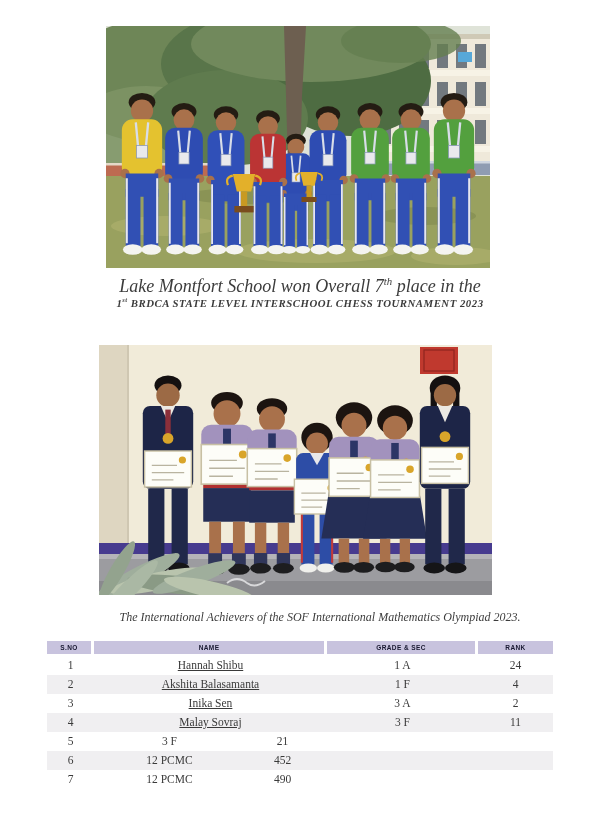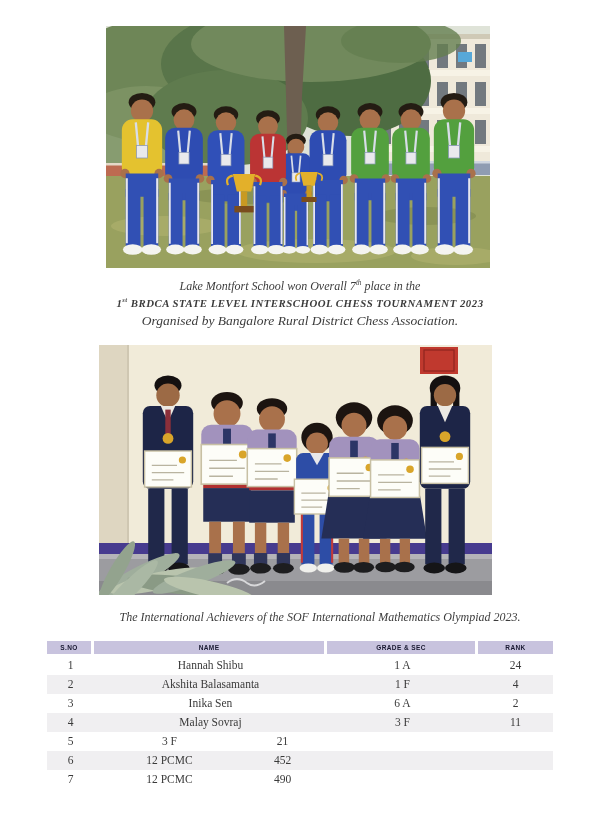--- a/index.html
+++ b/index.html
@@ -6,40 +6,40 @@
   .page{position:relative;width:600px;height:822px;background:#ffffff;overflow:hidden;
         font-family:"Liberation Serif", serif;color:#3a3a3a;}
   .photo{position:absolute;overflow:hidden;line-height:0;}
   .photo svg{display:block;}
   #photo1{left:106px;top:26px;width:384px;height:242px;}
   #photo2{left:99px;top:345px;width:393px;height:250px;}
 
   .caption{position:absolute;left:0;width:600px;text-align:center;
            font-style:italic;color:var(--caption-text,#3c3c3c);}
   #caption-chess{top:277px;}
-  #caption-chess .cl1{font-size:12px;line-height:18px;}
+  #caption-chess .cl1{font-size:18px;line-height:18px;}
   #caption-chess .cl2{font-size:10.8px;line-height:17px;font-weight:600;letter-spacing:.5px;}
   #caption-chess .cl3{font-size:13.5px;line-height:18px;}
   sup.sp{font-size:60%;vertical-align:super;line-height:0;}
   #caption-olympiad{top:608px;font-size:12px;line-height:18px;margin-left:20px;}
 
   .table{position:absolute;left:47px;top:641px;width:506px;}
   .thead{display:flex;margin-bottom:2px;}
   .th{background:var(--table-header-bg,#c8c3de);height:13px;line-height:13px;
       text-align:center;font-family:"Liberation Sans", sans-serif;font-weight:bold;
       font-size:6.5px;letter-spacing:.4px;color:#181830;}
   .th.h-sno{width:44px;margin-right:3px;}
   .th.h-name{width:230px;margin-right:3px;}
   .th.h-grade{width:148px;margin-right:3px;}
   .th.h-rank{width:75px;}
   .tr{display:flex;height:19px;line-height:19px;}
   .tr:nth-child(even){background:var(--table-alt-row-bg,#f0eff1);}
   .td{text-align:center;font-size:11.5px;color:#3a3a3a;}
   .td.c-sno{width:47px;}
-  .td.c-name{width:233px;}
+  .td.c-name{width:233px;text-decoration:underline;}
   .td.c-grade{width:151px;}
   .td.c-rank{width:75px;}
 </style>
 </head>
 <body>
 
 <div class="page">
 
   <div class="photo" id="photo1">
     <svg width="384" height="242" viewBox="0 0 384 242">
@@ -131,21 +131,20 @@
       <use href="#kid" transform="translate(305,80) scale(1.45)" style="color:#53a03e"></use>
       <use href="#kid" transform="translate(348,70) scale(1.55)" style="color:#53a03e"></use>
       <use href="#trophy" transform="translate(138,148) scale(1.6)"></use>
       <use href="#trophy" transform="translate(203,146) scale(1.25)"></use>
     </svg>
   </div>
 
   <div class="caption" id="caption-chess">
     <div class="cl1"><span>Lake Montfort School won Overall 7</span><sup class="sp">th</sup><span> place in the</span></div>
     <div class="cl2"><span>1</span><sup class="sp">st</sup><span> BRDCA STATE LEVEL INTERSCHOOL CHESS TOURNAMENT 2023</span></div>
-    <div class="cl3">Organised by Bangalore Rural District Chess Association.</div>
   </div>
 
   <div class="photo" id="photo2">
     <svg width="393" height="250" viewBox="0 0 393 250">
       <defs>
         <g id="cert">
           <rect x="-13" y="-10" width="26" height="20" fill="#fdfdf8" stroke="#c8c0a4" stroke-width="0.8"></rect>
           <circle cx="8" cy="-5" r="2" fill="#d9a52a"></circle>
           <path d="M-9,-2 h14 M-9,2 h18 M-9,6 h12" stroke="#b9b4a0" stroke-width="0.7"></path>
         </g>
@@ -269,21 +268,21 @@
       </div>
       <div class="tr">
         <div class="td c-sno">2</div>
         <div class="td c-name">Akshita Balasamanta</div>
         <div class="td c-grade">1 F</div>
         <div class="td c-rank">4</div>
       </div>
       <div class="tr">
         <div class="td c-sno">3</div>
         <div class="td c-name">Inika Sen</div>
-        <div class="td c-grade">6 A</div>
+        <div class="td c-grade">3 A</div>
         <div class="td c-rank">2</div>
       </div>
       <div class="tr">
         <div class="td c-sno">4</div>
         <div class="td c-name">Malay Sovraj</div>
         <div class="td c-grade">3 F</div>
         <div class="td c-rank">11</div>
       </div>
       <div class="tr">
         <div class="td c-sno">5</div>

